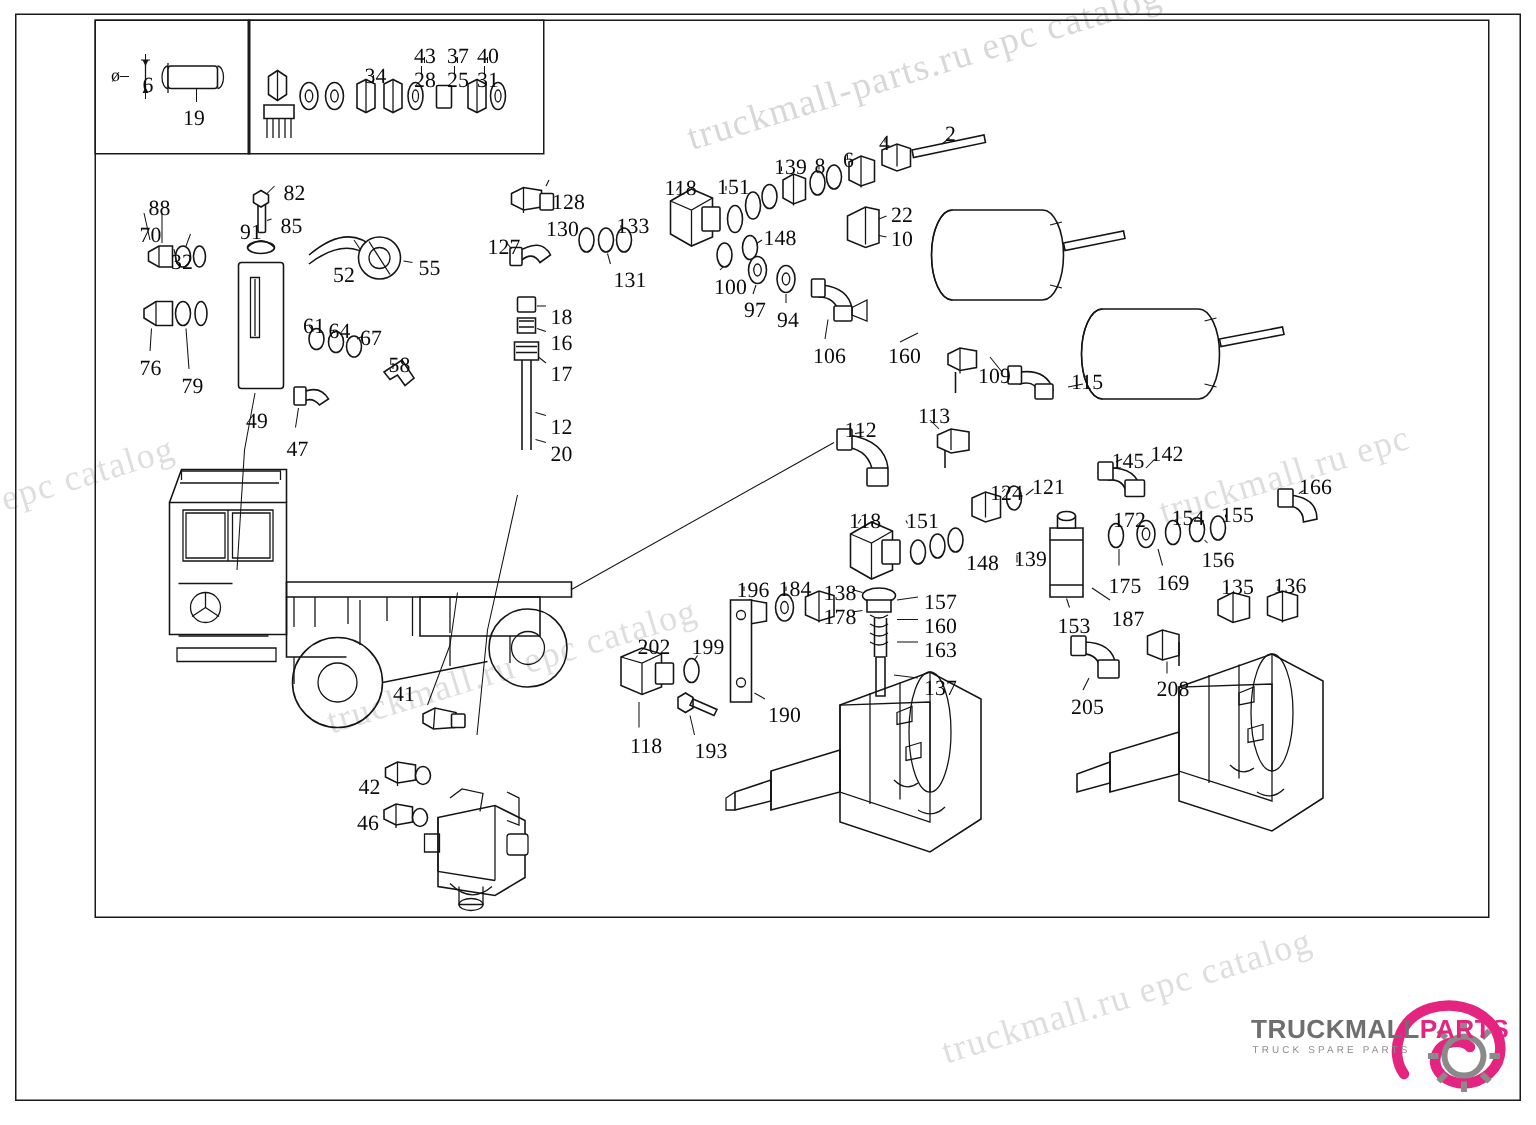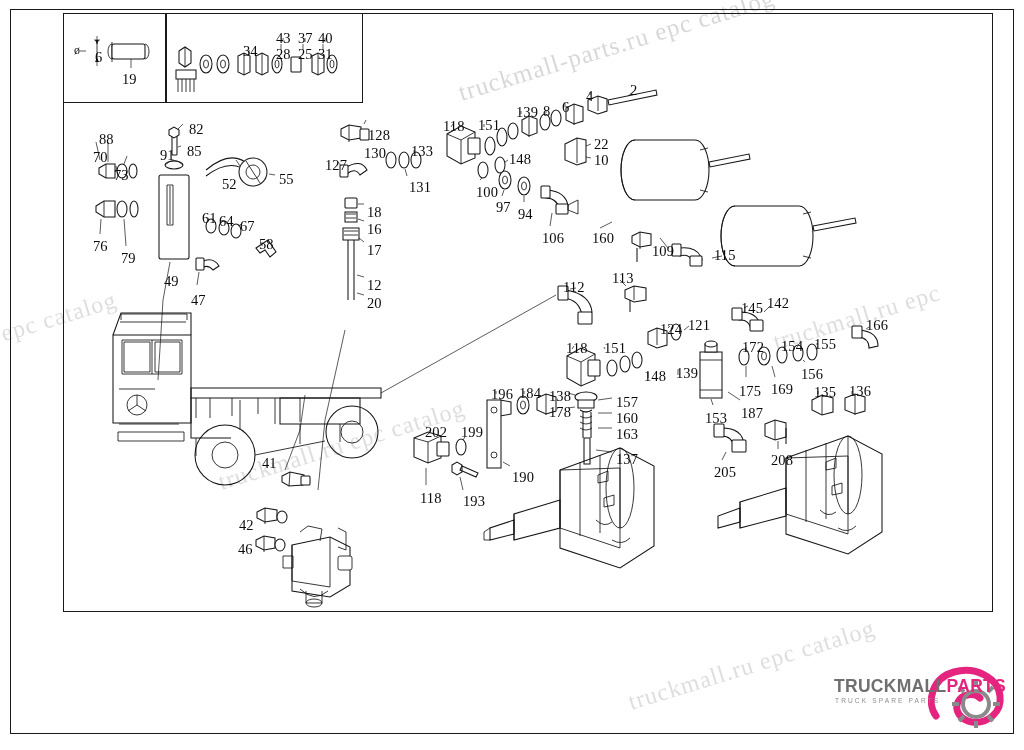--- a/index.html
+++ b/index.html
@@ -531,21 +531,21 @@
       <div class="lbl" style="left: 243px; top: 44px;">34</div>
       <div class="lbl" style="left: 276px; top: 31px;">43</div>
       <div class="lbl" style="left: 276px; top: 47px;">28</div>
       <div class="lbl" style="left: 298px; top: 31px;">37</div>
       <div class="lbl" style="left: 298px; top: 47px;">25</div>
       <div class="lbl" style="left: 318px; top: 31px;">40</div>
       <div class="lbl" style="left: 318px; top: 47px;">31</div>
       <div class="lbl" style="left: 99px; top: 132px;">88</div>
       <div class="lbl" style="left: 93px; top: 150px;">70</div>
       <div class="lbl" style="left: 124px; top: 148px; margin-left: 36px;">91</div>
-      <div class="lbl" style="left: 114px; top: 168px;">73</div>
+      <div class="lbl" style="left: 114px; top: 168px;">32</div>
       <div class="lbl" style="left: 189px; top: 122px;">82</div>
       <div class="lbl" style="left: 187px; top: 144px;">85</div>
       <div class="lbl" style="left: 222px; top: 157px; margin-top: 20px;">52</div>
       <div class="lbl" style="left: 279px; top: 172px;">55</div>
       <div class="lbl" style="left: 202px; top: 211px;">61</div>
       <div class="lbl" style="left: 219px; top: 214px;">64</div>
       <div class="lbl" style="left: 240px; top: 219px;">67</div>
       <div class="lbl" style="left: 259px; top: 237px;">58</div>
       <div class="lbl" style="left: 93px; top: 239px;">76</div>
       <div class="lbl" style="left: 121px; top: 251px;">79</div>

